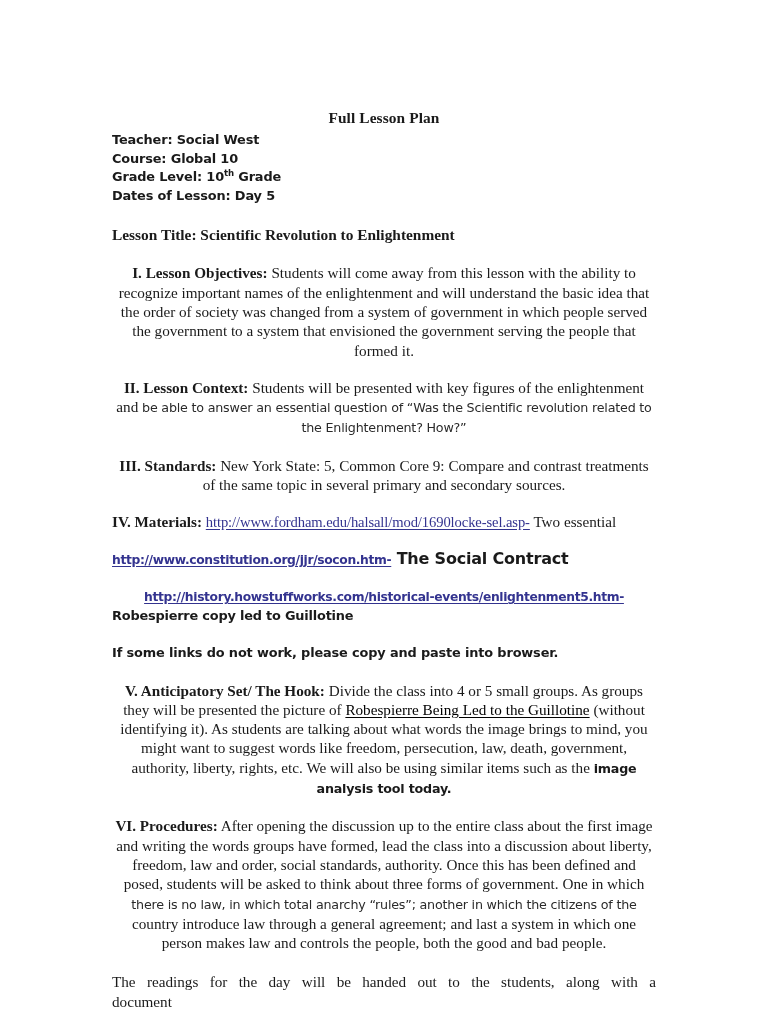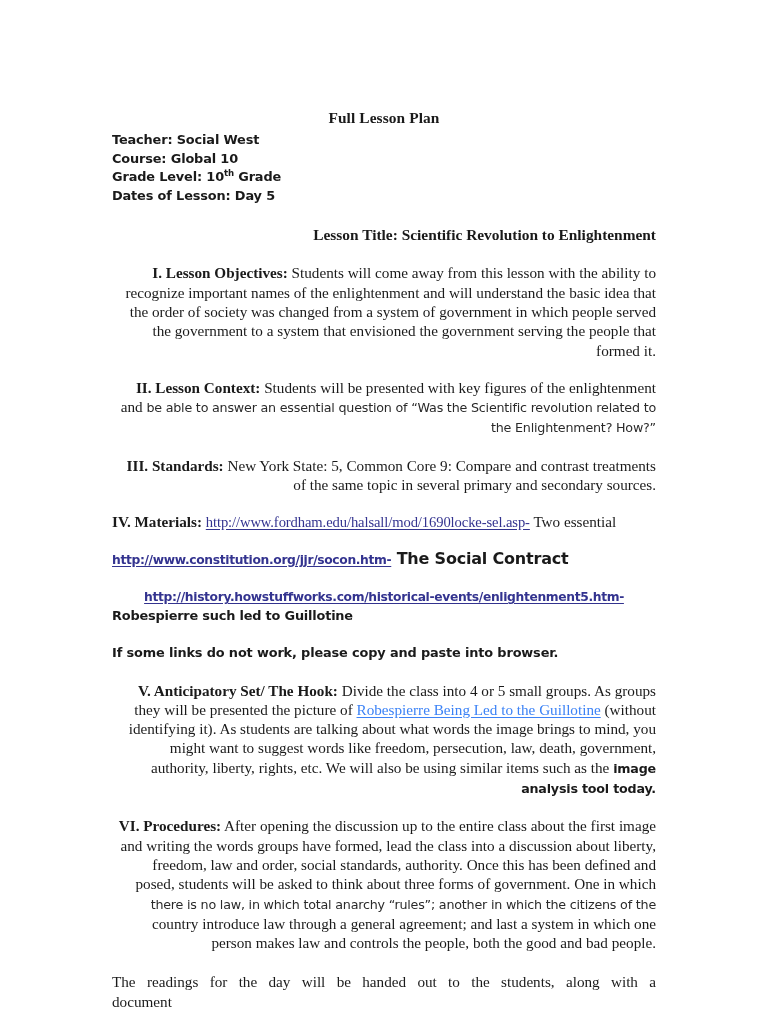--- a/index.html
+++ b/index.html
@@ -61,30 +61,30 @@
     font-weight: 600;
   }
   .meta-line { white-space: nowrap; }
   .meta-line sup {
     font-size: 8.6px;
     vertical-align: super;
     line-height: 0;
   }
 
   .lesson-title {
-    text-align: right;
+    text-align: left;
     font-weight: bold;
     font-size: 15.4px;
     line-height: 20px;
     margin-top: 20px;
   }
 
   .section {
     margin-top: 18px;
-    text-align: right;
+    text-align: center;
   }
 
   .lead { font-weight: bold; }
 
   
   .alt {
     font-family: "DejaVu Sans", sans-serif;
     font-size: 12.7px;
     letter-spacing: -.2px;
     color: #2a2a2a;
@@ -111,21 +111,21 @@
   .url-serif {
     color: #33338f;
     text-decoration: underline;
     text-underline-offset: 1.5px;
     font-family: "Liberation Serif", serif;
     font-size: 14.6px;
     letter-spacing: -.1px;
     word-break: break-all;
   }
   .redlink {
-    color: #3b82f6;
+    color: #000000;
     text-underline-offset: 1.6px;
   }
 
   .materials-row { margin-top: 18px; }
   .url-row { margin-top: 16px; }
   .url-row-tight { margin-top: 16px; text-align: center; }
   .caption-line {
     font-family: "DejaVu Sans", sans-serif;
     font-size: 12.9px;
     letter-spacing: -.2px;
@@ -184,21 +184,21 @@
 
     <p class="section serif"><span class="lead">II. Lesson Context:</span><span> Students will be presented with key figures of the enlightenment and </span><span class="alt">be able to answer an essential question of “Was the Scientific revolution related to the Enlightenment? How?”</span></p>
 
     <p class="section serif"><span class="lead">III. Standards:</span><span> New York State: 5, Common Core 9: Compare and contrast treatments of the same topic in several primary and secondary sources.</span></p>
 
     <p class="materials-row serif"><span class="lead">IV. Materials:</span><span>&nbsp;</span><a class="url-serif" href="#">http://www.fordham.edu/halsall/mod/1690locke-sel.asp-</a><span class="trailing-serif"> Two essential</span></p>
 
     <p class="url-row"><a class="url" href="#">http://www.constitution.org/jjr/socon.htm-</a><span class="inline-after"> The Social Contract</span></p>
 
     <p class="url-row-tight"><a class="url" href="#">http://history.howstuffworks.com/historical-events/enlightenment5.htm-</a></p>
-    <p class="caption-line">Robespierre such led to Guillotine</p>
+    <p class="caption-line">Robespierre copy led to Guillotine</p>
 
     <p class="note-line">If some links do not work, please copy and paste into browser.</p>
 
     <p class="section serif"><span class="lead">V. Anticipatory Set/ The Hook:</span><span> Divide the class into 4 or 5 small groups.  As groups they will be presented the picture of  </span><a class="redlink" href="#">Robespierre Being Led to  the Guillotine</a><span> (without identifying it). As students are talking about what words the image brings to mind, you might want to suggest words like freedom, persecution, law, death, government, authority, liberty, rights, etc.  We will also be using similar items such as the </span><span class="alt-bold">image analysis tool today.</span></p>
 
     <p class="section serif"><span class="lead">VI. Procedures:</span><span> After opening the discussion up to the entire class about the first image and writing the words groups have formed, lead the class into a discussion about liberty, freedom, law and order, social standards, authority.  Once this has been defined and posed, students will be asked to think about three forms of government.  One in which </span><span class="alt">there is no law, in which total anarchy “rules”; another in which the citizens of the </span><span>country introduce law through a general agreement; and last a system in which one person makes law and controls the people, both the good and bad people.</span></p>
 
     <p class="final-para serif"><span class="stretch">The readings for the day will be handed out to the students, along with a document</span></p>
 
   </div>

